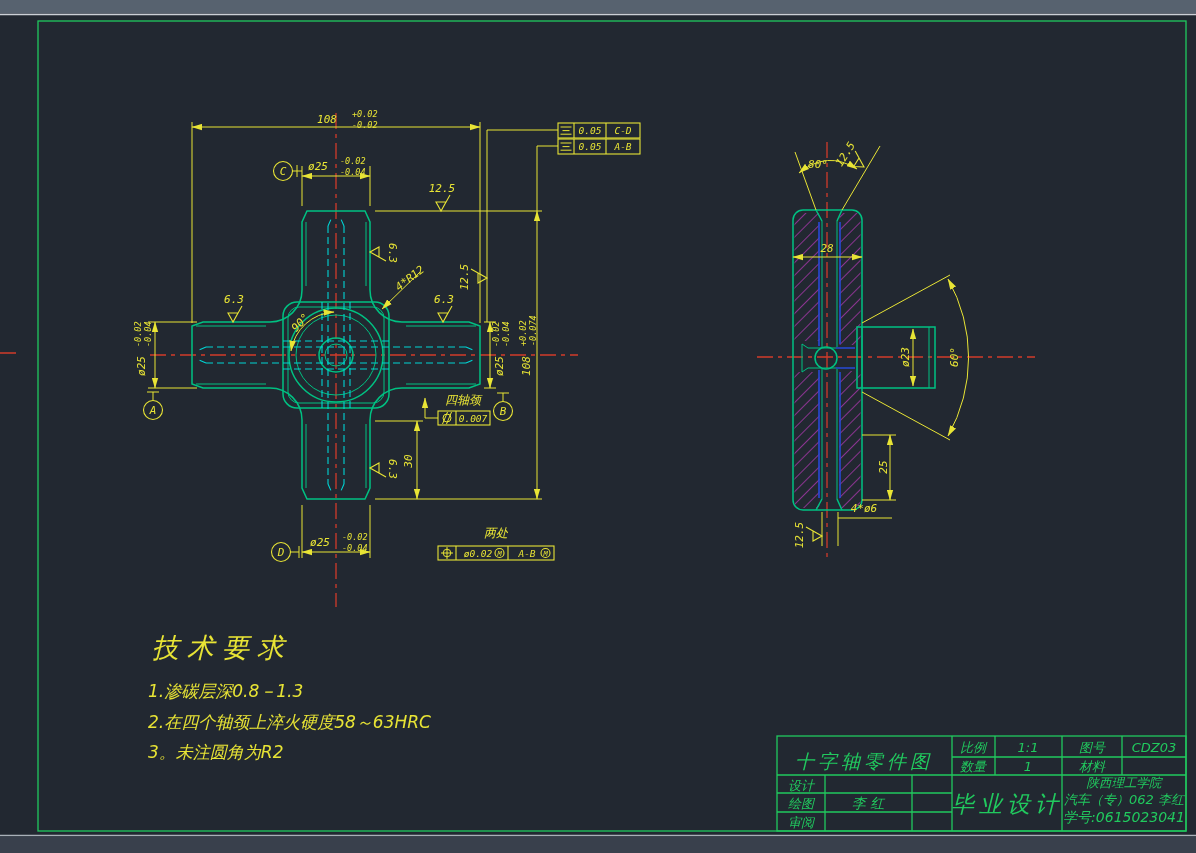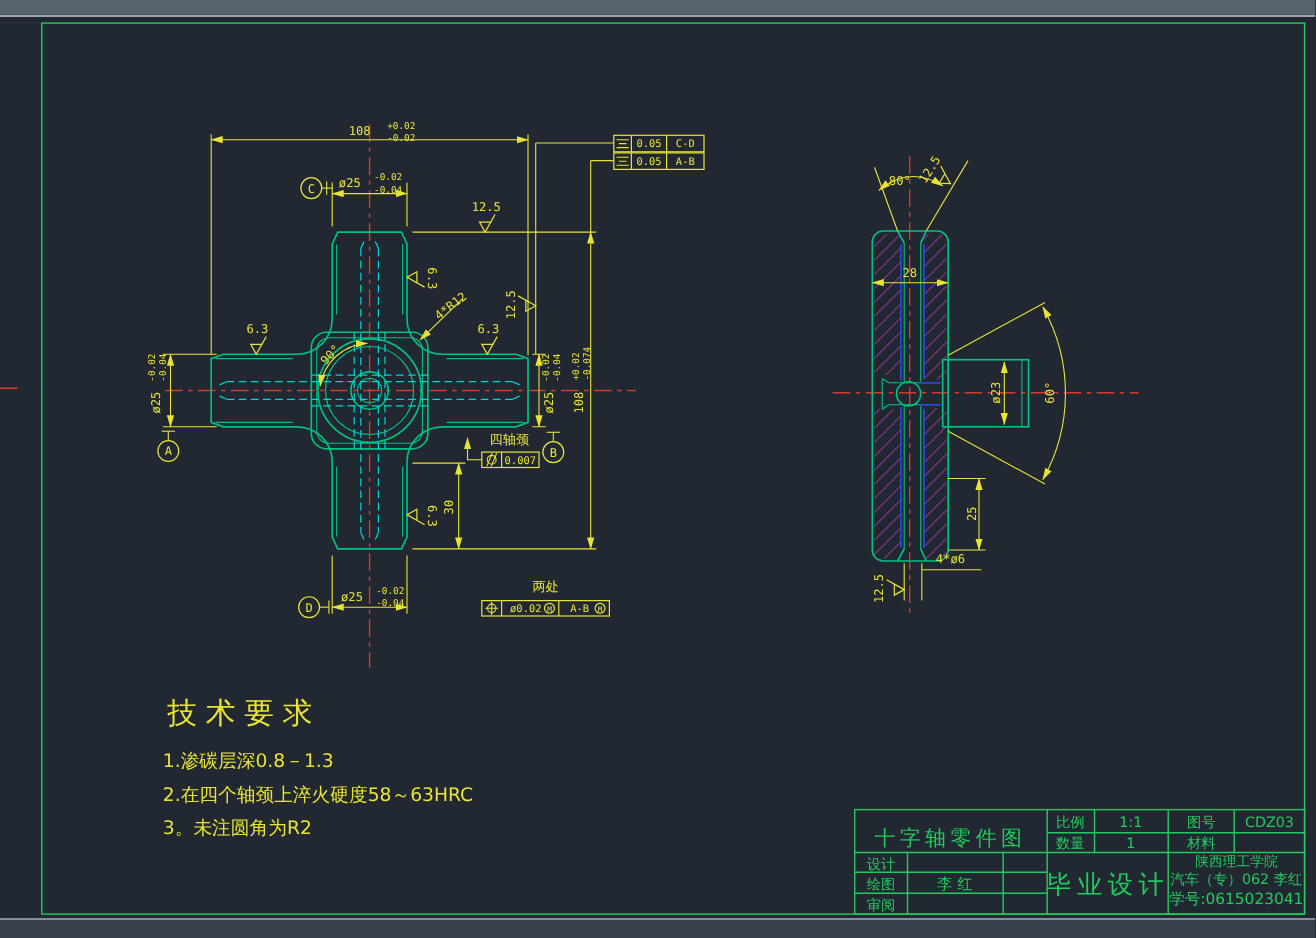--- a/index.html
+++ b/index.html
@@ -1,16 +1,16 @@
 <!DOCTYPE html>
 <html><head>
 <meta charset="utf-8">
 <style>
   html,body{margin:0;padding:0;background:#222831;}
-  .stage{position:relative;width:1196px;height:853px;background:#222831;overflow:hidden;}
+  .stage{position:relative;width:1196px;height:853px;background:#222831;overflow:hidden;font-style:italic;}
   svg text{font-family:"DejaVu Sans Mono","Liberation Mono",monospace;}
   .yt{fill:#e8e435;font-size:11px;}
   .yts{fill:#e8e435;font-size:8.5px;}
   .ycn{fill:#e8e435;font-family:"DejaVu Sans","Liberation Sans",sans-serif;}
   .gt{fill:#21c95e;font-family:"DejaVu Sans","Liberation Sans",sans-serif;}
   .y{stroke:#e8e435;fill:none;stroke-width:1;}
   .dim{marker-start:url(#ar);marker-end:url(#ar);}
   .le{marker-end:url(#ar);}
   .g1{stroke:#00c182;fill:none;stroke-width:1.5;}
   .g2{stroke:#00c182;fill:none;stroke-width:1;}

